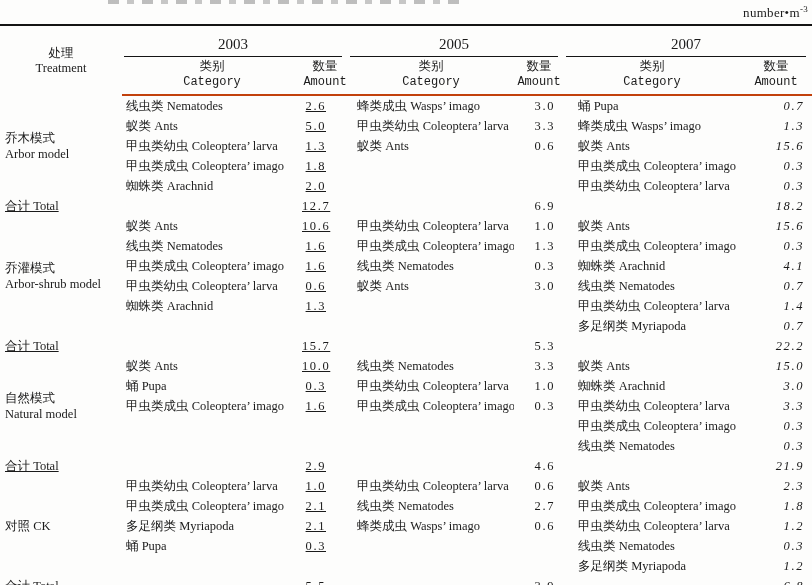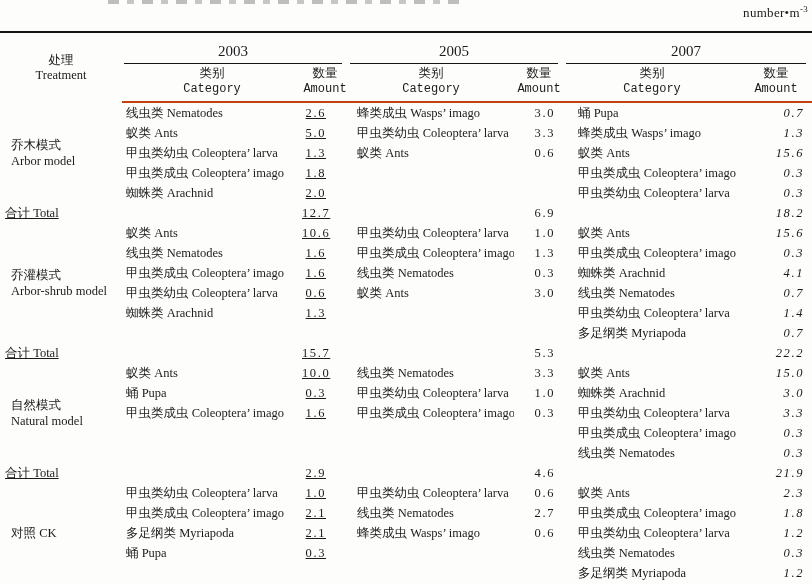--- a/index.html
+++ b/index.html
@@ -5,21 +5,21 @@
   html,body{margin:0;padding:0;}
   body{
     width:812px;height:585px;
     background:#fdfdfc;
     color:#1b1b1b;
     font-family:"Liberation Serif","DejaVu Serif",serif;
     font-size:12.5px;
     position:relative;
     overflow:hidden;
   }
-  .top-strip{position:relative;height:31px;}
+  .top-strip{position:relative;height:24px;}
   .cropped-title{
     position:absolute;top:0;left:108px;width:356px;height:4px;
     background:repeating-linear-gradient(90deg,#8a8a8a 0 11px,transparent 11px 19px,#9a9a9a 19px 26px,transparent 26px 34px);
     opacity:.55;
   }
   .unit{
     position:absolute;top:4px;right:4px;
     font-size:13px;letter-spacing:.3px;white-space:nowrap;
   }
   .unit sup{font-size:9px;}
@@ -35,21 +35,21 @@
   .yr-line{
     margin:0 6px 0 2px;
     padding:10px 0 3px;
     text-align:center;
     border-bottom:1.2px solid #141414;
     font-size:15px;
   }
   .th-two{line-height:15px;text-align:center;padding:3px 0 4px;}
   .th-two .zh{font-size:12.5px;}
   .th-two .en{font-size:12px;}
-  .td-treatment{padding-left:11px;line-height:16px;font-family:Liberation Serif, serif;}
+  .td-treatment{padding-left:5px;line-height:16px;font-family:Liberation Serif, serif;}
   .td-total-label{padding-left:5px;text-decoration:underline;}
   .cat-0{padding-left:4px;}
   .cat-1{padding-left:9px;}
   .cat-2{padding-left:14px;}
   .amt{text-align:right;letter-spacing:1.6px;white-space:nowrap;}
   .amt-0{padding-right:22px;text-decoration:underline;}
   .amt-1{padding-right:9px;}
   .amt-2{padding-right:8px;font-style:italic;}
   .cat{white-space:nowrap;overflow:hidden;}
 </style>

